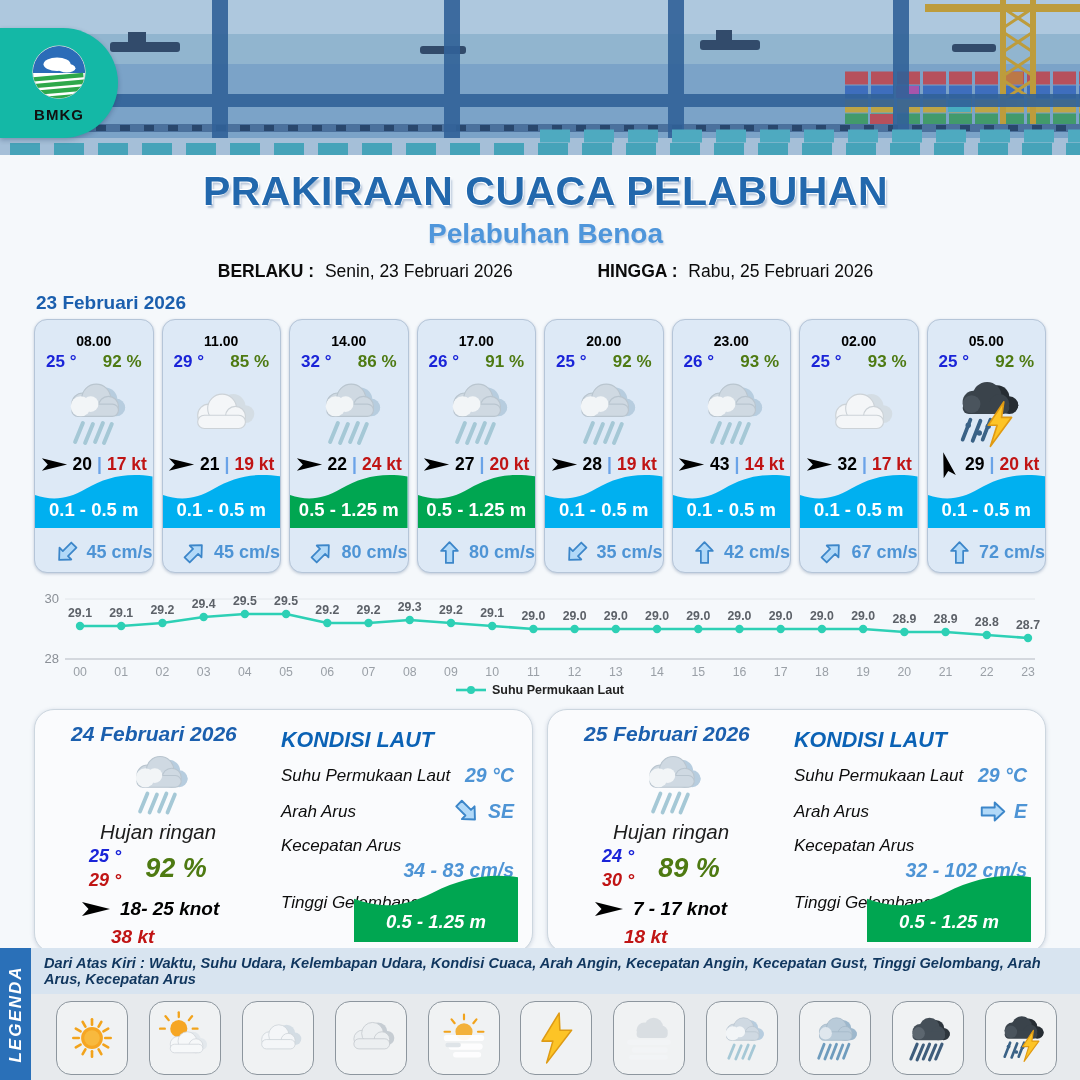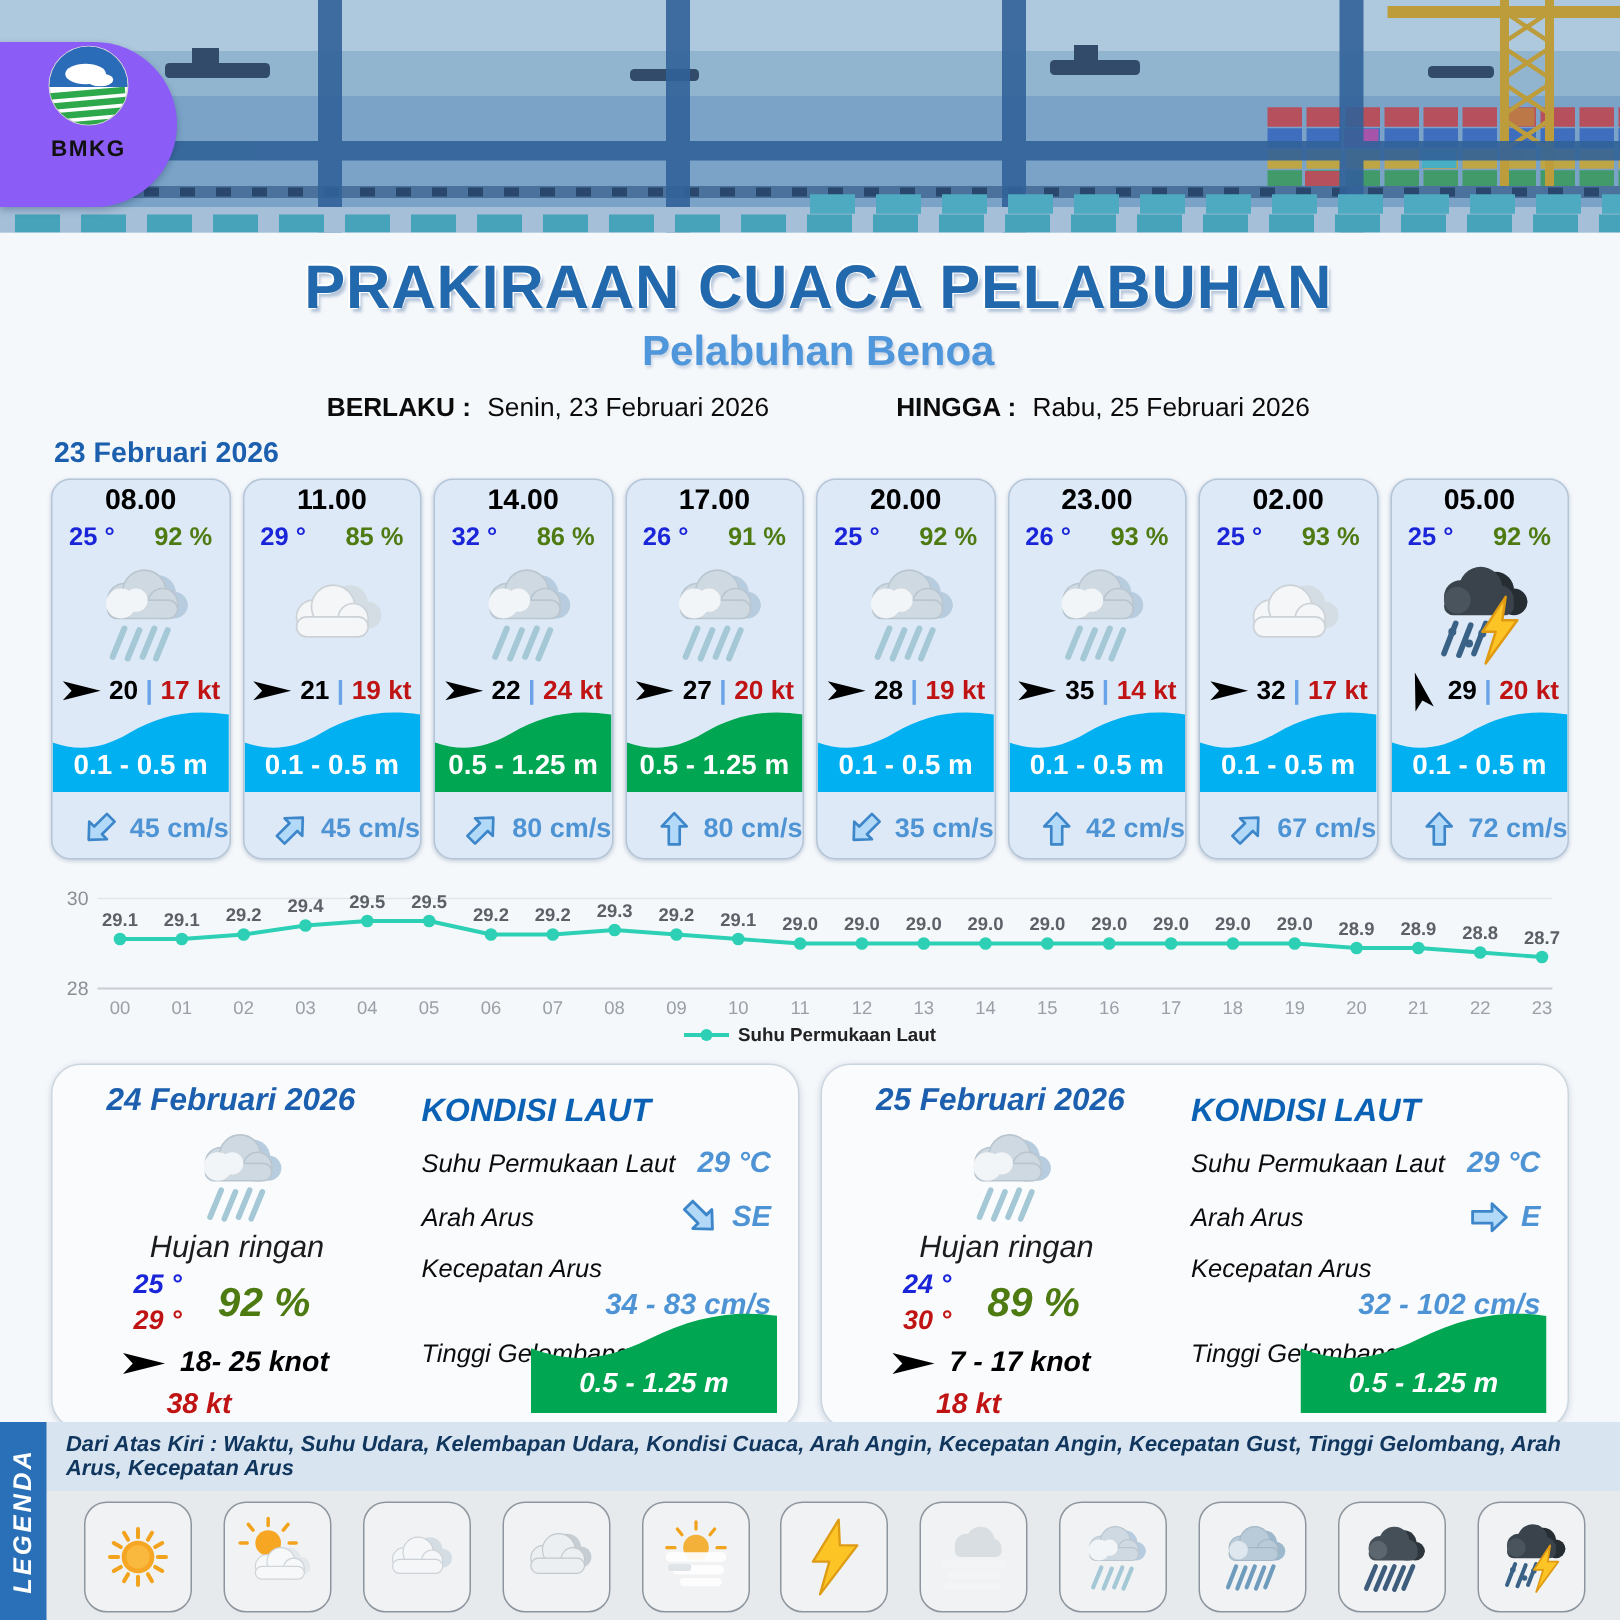--- a/index.html
+++ b/index.html
@@ -3,22 +3,22 @@
 <meta charset="utf-8">
 <style>
   html,body { margin:0; padding:0; background:#ffffff; }
   .page { width:1080px; height:1080px; position:relative; overflow:hidden;
           background:#f5f8fb; font-family:"Liberation Sans", sans-serif; }
 
   
   header { position:relative; height:155px; overflow:hidden; }
   .header-bg { position:absolute; inset:0; width:100%; height:100%; }
   .logo-chip { position:absolute; left:0; top:28px; width:118px; height:110px;
-               background:#8b5cf6; border-radius:0 58px 58px 0;
-               display:flex; flex-direction:column; align-items:center; justify-content:flex-start;
+               background:#14b8a6; border-radius:0 58px 58px 0;
+               display:flex; flex-direction:column; align-items:center; justify-content:center;
                box-shadow:0 2px 5px rgba(20,40,80,.3); z-index:3; }
   .logo-label { font-size:15px; font-weight:bold; letter-spacing:1px; color:#111; margin-top:1px; }
   .header-text { position:absolute; left:132px; top:20px; z-index:2; color:#fff; }
   .agency  { font-size:20px; font-weight:bold; letter-spacing:.2px; text-shadow:1px 2px 3px rgba(10,25,50,.65); }
   .office  { font-size:31px; font-weight:bold; margin-top:7px; letter-spacing:-.3px; text-shadow:1px 2px 3px rgba(10,25,50,.65); }
   .address { font-size:18px; margin-top:9px; text-shadow:1px 1px 2px rgba(10,25,50,.6); }
 
   
   .titleblock { text-align:center;margin-left:11px; }
   .main-title { margin:13px 0 0; font-size:41px; font-weight:800; color:var(--title_blue);
@@ -31,21 +31,21 @@
   .validity .sp { display:inline-block; width:6px; }
   .validity .gap { display:inline-block; width:75px; }
 
   .date-label { margin:10px 0 5px 36px; color:var(--date_blue); font-weight:bold; font-size:19px; }
 
   
   .card-row { display:flex; gap:8px; padding:0 34px; }
   .fcard { flex:1; background:#dde9f6; border:1px solid #b5c5d8; border-radius:13px;
            height:252px; position:relative; overflow:hidden;
            box-shadow:0 1px 3px rgba(90,115,150,.35); }
-  .f-time { text-align:center; font-weight:bold; font-size:19px; color:#000; margin-top:3px; }
+  .f-time { text-align:center; font-weight:bold; font-size:14px; color:#000; margin-top:13px; }
   .f-th { display:flex; justify-content:space-between; padding:3px 11px 0; font-weight:bold; font-size:17px; }
   .f-temp { color:var(--temp_blue); }
   .f-hum  { color:var(--hum_green); }
   .f-icon { display:block; width:82px; height:80px; margin:1px auto 0; }
   .f-wind { display:flex; align-items:center; justify-content:center; gap:5px;
             font-weight:bold; font-size:17.5px; margin-top:1px; color:#000; }
   .wind-arrow { width:27px; height:15px; fill:#000; flex:none; }
   .f-sep  { color:#6aa3e8; font-weight:bold; }
   .f-gust { color:var(--red); }
   .f-wave { position:absolute; left:0; right:0; bottom:44px; height:64px; }
@@ -569,21 +569,21 @@
       <span class="f-temp">26 °</span>
       <span class="f-hum">93 %</span>
     </div>
     <svg class="f-icon" viewBox="0 0 72 72">
           <use href="#sym-hujan-ringan" xlink:href="#sym-hujan-ringan"></use>
         </svg>
     <div class="f-wind">
       <svg class="wind-arrow" viewBox="0 0 30 16" style="transform: rotate(0deg);">
         <path d="M1,15 L29,8 L1,1 L7.5,8 Z"></path>
           </svg>
-      <span>35</span>
+      <span>43</span>
       <span class="f-sep">|</span>
       <span class="f-gust">14 kt</span>
     </div>
     <div class="f-wave blue">
       <svg class="waveshape" viewBox="0 0 120 62" preserveAspectRatio="none">
         <path d="M0,30 C18,36 34,34 52,24 C72,13 92,8 120,12 L120,62 L0,62 Z"></path>
           </svg>
       <span class="f-wave-text">0.1 - 0.5 m</span>
     </div>
     <div class="f-current">

